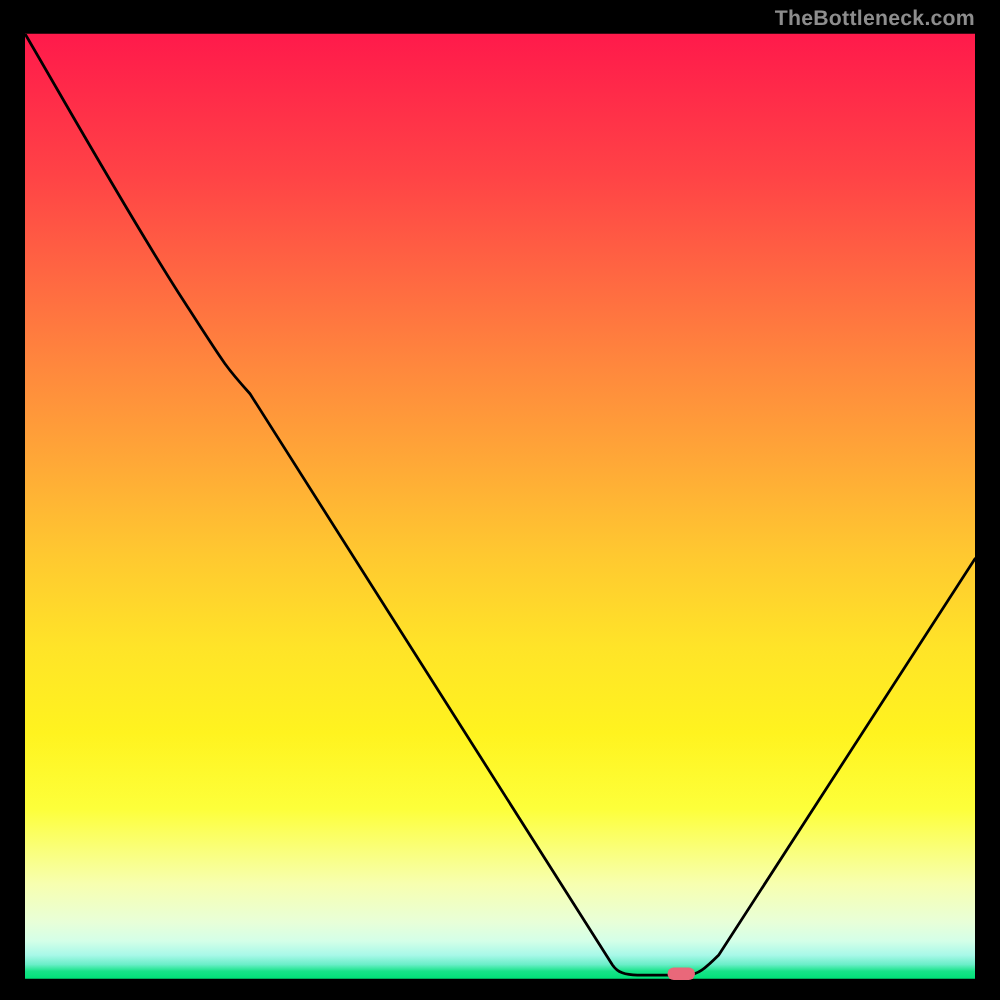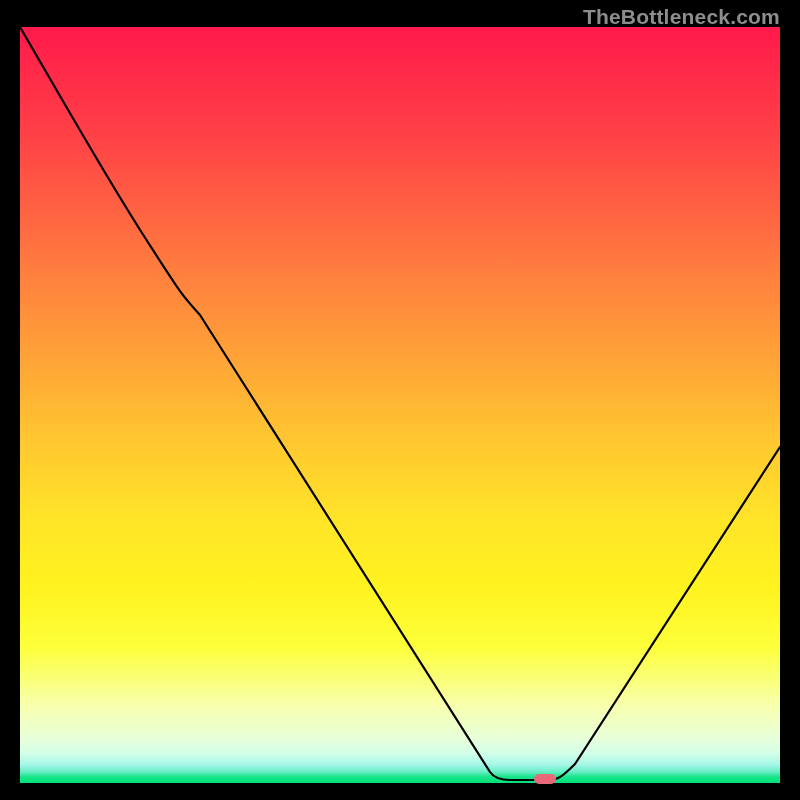--- a/index.html
+++ b/index.html
@@ -41,21 +41,21 @@
     position: absolute;
     left: 0; top: 0;
     width: 760px; height: 756px;
     pointer-events: none;
   }
   .watermark {
     position: absolute;
     top: 5px;
     right: 20px;
     font-family: Arial, Helvetica, sans-serif;
-    font-size: 21px;
+    font-size: 17px;
     font-weight: bold;
     color: #8d8d8d;
     letter-spacing: 0.2px;
   }
   .marker {
     position: absolute;
     width: 22px;
     height: 10px;
     border-radius: 5px;
     background: #e9687a;

